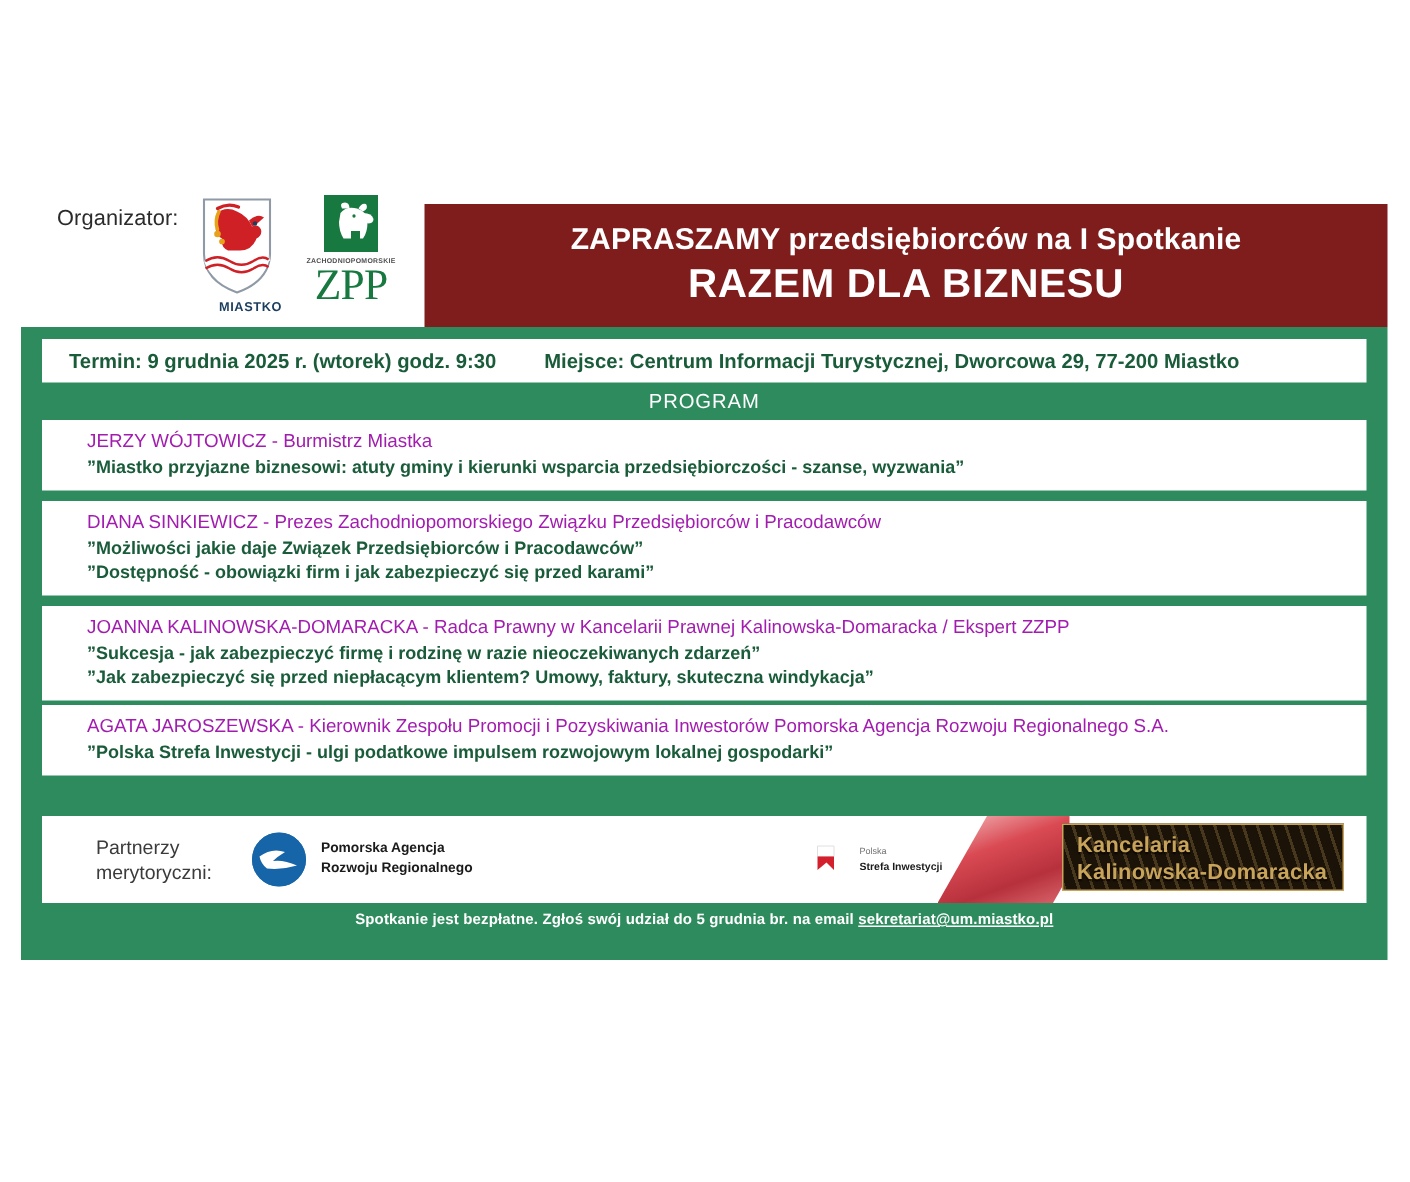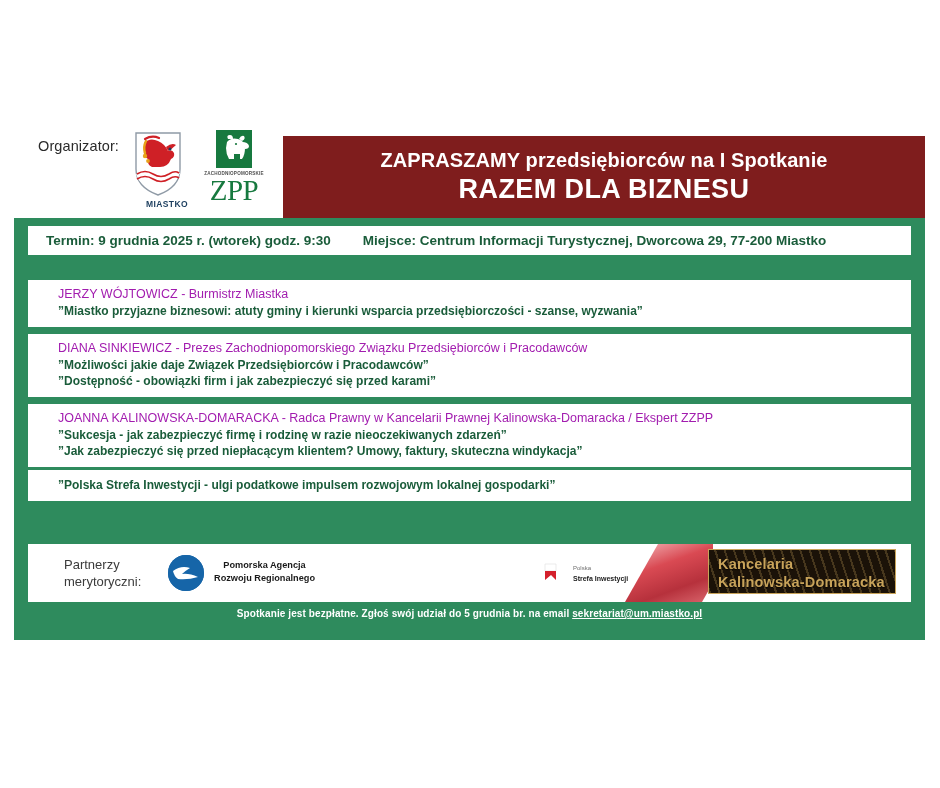--- a/index.html
+++ b/index.html
@@ -206,21 +206,21 @@
     position: absolute;
     left: 36px; top: 12px;
     font-size: 13px;
     color: #3b3b3b;
     line-height: 17px;
   }
 
   .p-logo { position: absolute; top: 0; height: 58px; }
 
   
-  .parr { left: 140px; width: 190px; text-align: center; }
+  .parr { left: 140px; width: 190px; }
   .parr-mark {
     position: absolute;
     left: 0; top: 11px;
     width: 36px; height: 36px;
     border-radius: 50%;
     background: #1665a8;
   }
   .parr-text {
     position: absolute;
     left: 46px; top: 15px;
@@ -356,39 +356,41 @@
     <div class="title-line2">RAZEM DLA BIZNESU</div>
   </div>
 
   <div class="green-panel">
 
     <div class="info-bar">
       <span class="info-term">Termin: 9 grudnia 2025 r. (wtorek) godz. 9:30</span>
       <span class="info-place">Miejsce: Centrum Informacji Turystycznej, Dworcowa 29, 77-200 Miastko</span>
     </div>
 
+    <div class="program-heading">PROGRAM</div>
 
     <div class="speaker sp1">
       <div class="sp-name">JERZY WÓJTOWICZ - Burmistrz Miastka</div>
       <div class="sp-topic">”Miastko przyjazne biznesowi: atuty gminy i kierunki wsparcia przedsiębiorczości - szanse, wyzwania”</div>
     </div>
 
     <div class="speaker sp2">
       <div class="sp-name">DIANA SINKIEWICZ - Prezes Zachodniopomorskiego Związku Przedsiębiorców i Pracodawców</div>
       <div class="sp-topic">”Możliwości jakie daje Związek Przedsiębiorców i Pracodawców”</div>
       <div class="sp-topic">”Dostępność - obowiązki firm i jak zabezpieczyć się przed karami”</div>
     </div>
 
     <div class="speaker sp3">
       <div class="sp-name">JOANNA KALINOWSKA-DOMARACKA - Radca Prawny w Kancelarii Prawnej Kalinowska-Domaracka / Ekspert ZZPP</div>
       <div class="sp-topic">”Sukcesja - jak zabezpieczyć firmę i rodzinę w razie nieoczekiwanych zdarzeń”</div>
       <div class="sp-topic">”Jak zabezpieczyć się przed niepłacącym klientem? Umowy, faktury, skuteczna windykacja”</div>
     </div>
 
     <div class="speaker sp4">
+      <div class="sp-name wrap">AGATA JAROSZEWSKA - Kierownik Zespołu Promocji i Pozyskiwania Inwestorów Pomorska Agencja Rozwoju Regionalnego S.A.</div>
       <div class="sp-topic">”Polska Strefa Inwestycji - ulgi podatkowe impulsem rozwojowym lokalnej gospodarki”</div>
     </div>
 
     <div class="partners-bar">
       <div class="partners-label">
         <div>Partnerzy</div>
         <div>merytoryczni:</div>
       </div>
 
       <div class="p-logo parr">

